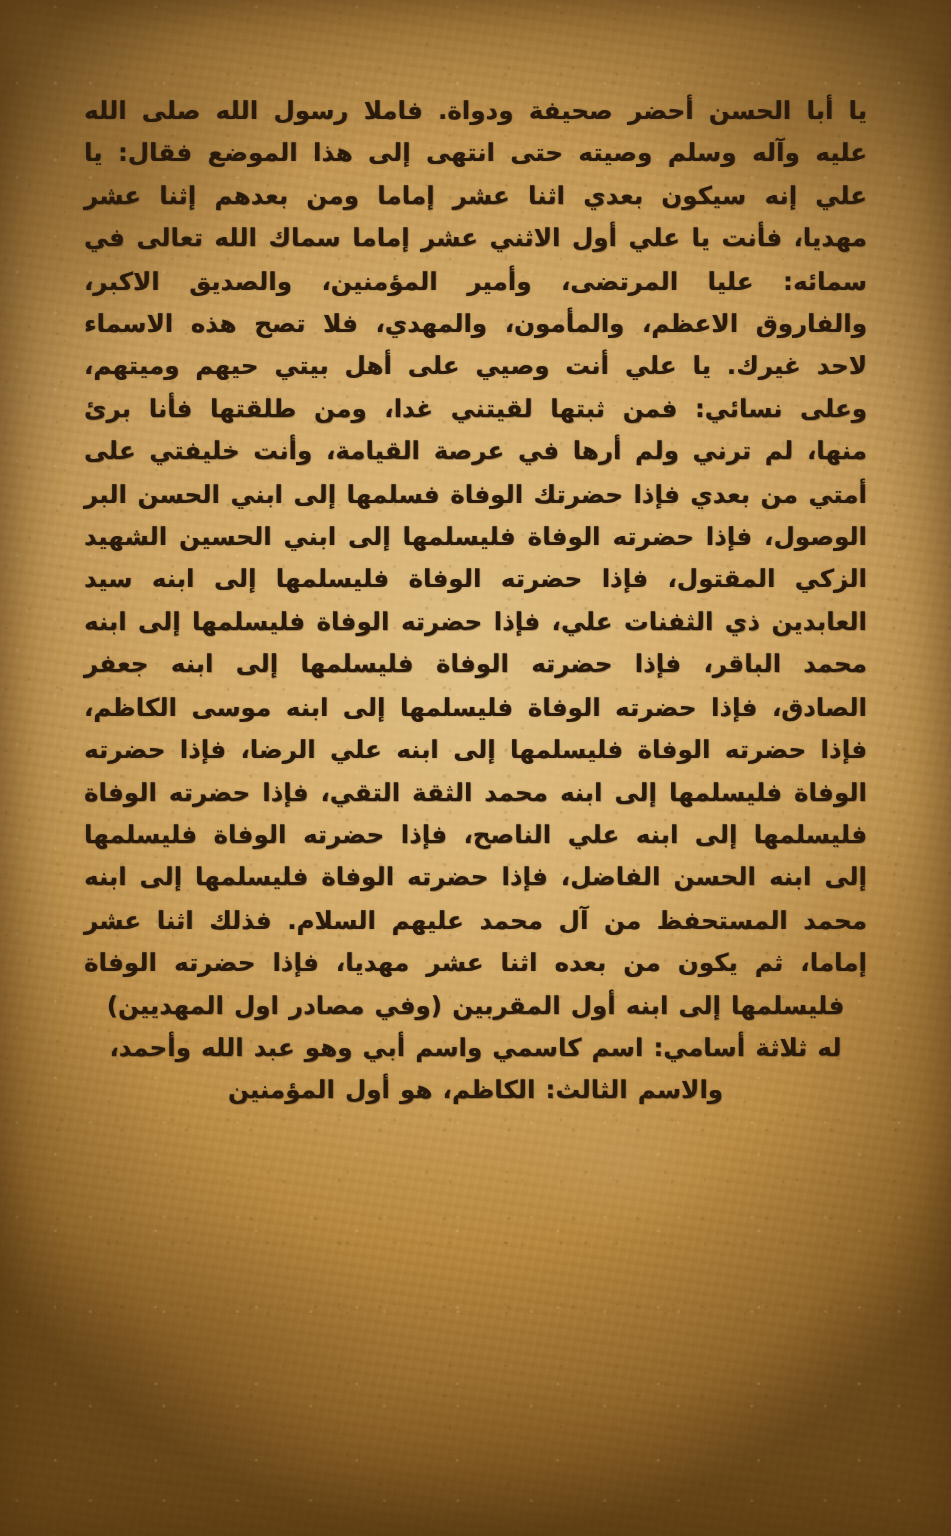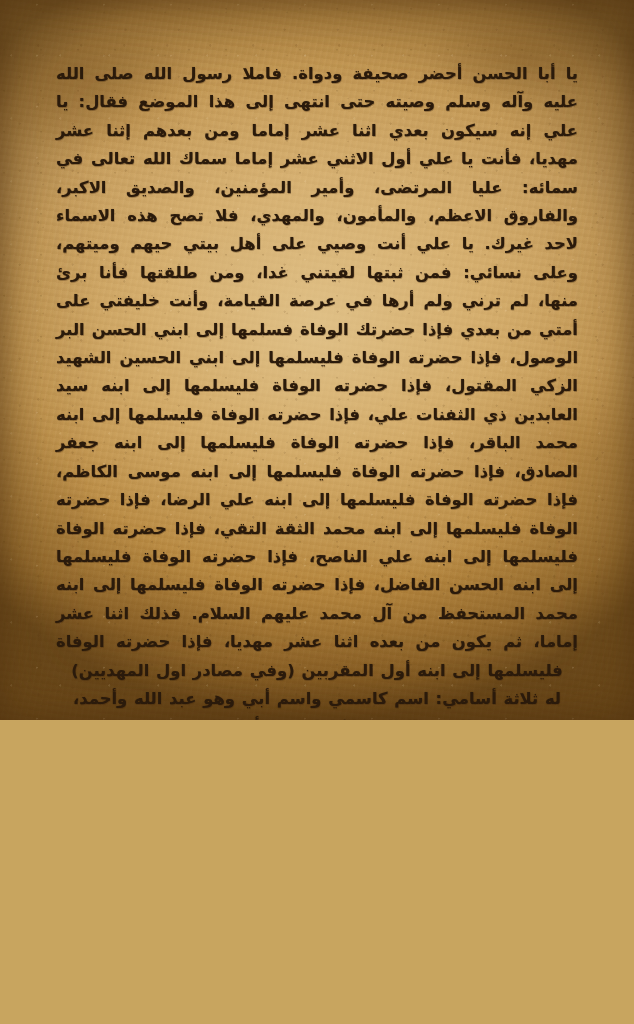--- a/index.html
+++ b/index.html
@@ -12,21 +12,21 @@
     height: 1024px;
     overflow: hidden;
     font-family: "DejaVu Sans", sans-serif;
     background: #c8a55f;
   }
 
   
   .page {
     position: relative;
     width: 634px;
-    height: 720px;
+    height: 1024px;
     box-sizing: border-box;
     overflow: hidden;
     background-color: #c79a4f;
     background-image:
       
       radial-gradient(ellipse 70% 55% at 50% 45%,
           rgba(226,196,140,0.85) 0%,
           rgba(214,176,112,0.55) 38%,
           rgba(168,122,54,0.35) 66%,
           rgba(110,74,26,0.55) 88%,

